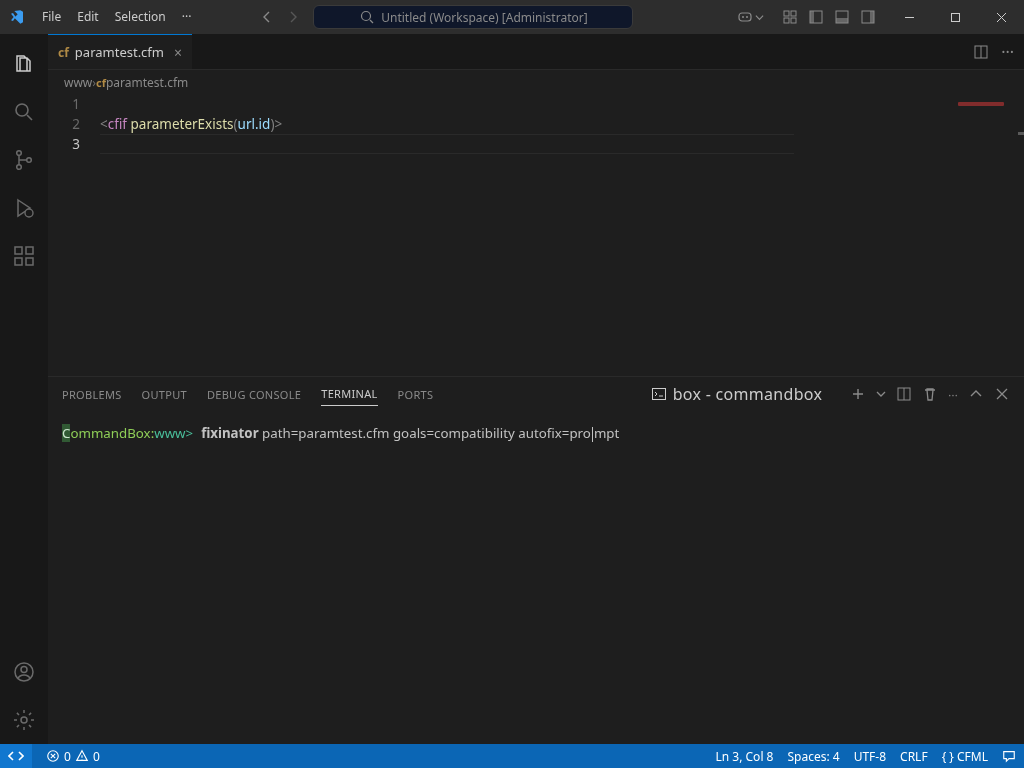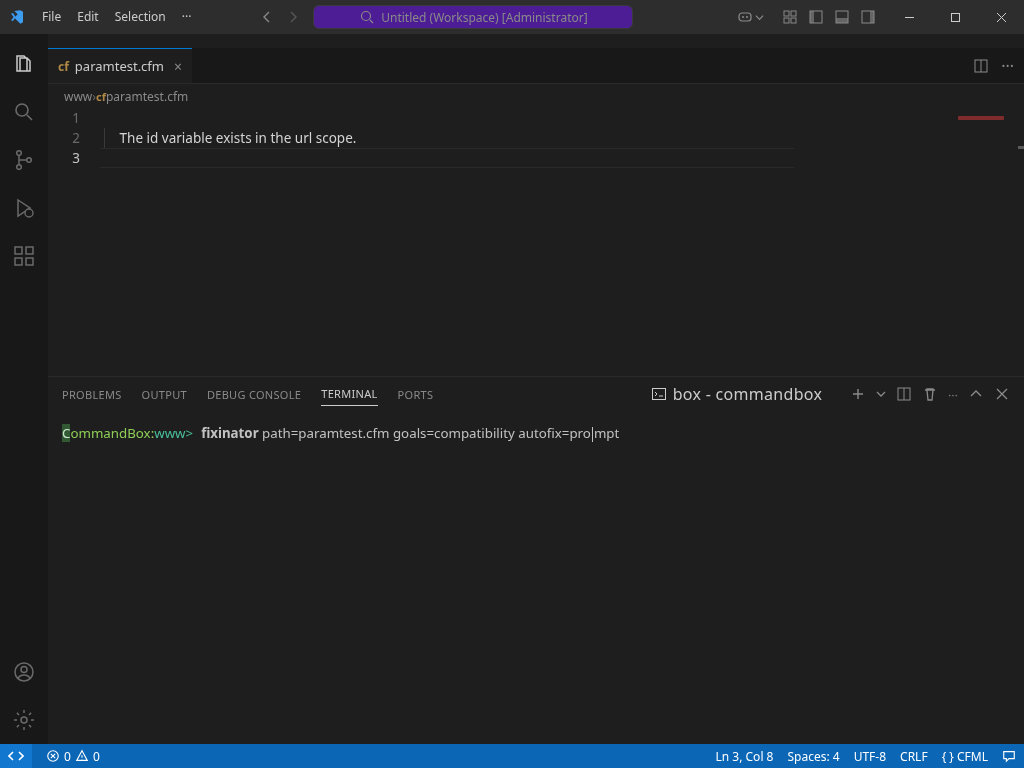--- a/index.html
+++ b/index.html
@@ -26,38 +26,38 @@
   *{box-sizing:border-box;margin:0;padding:0;font-family:"Segoe UI",system-ui,sans-serif;}
   html,body{width:1024px;height:768px;overflow:hidden;background:var(--bg);color:var(--fg);}
   .root{display:flex;flex-direction:column;width:1024px;height:768px;}
 
   
   .titlebar{display:flex;align-items:center;height:34px;background:var(--bg-titlebar);color:var(--fg);font-size:12px;}
   .titlebar .logo{width:34px;display:flex;align-items:center;justify-content:center;}
   .titlebar .menus{display:flex;gap:0;}
   .titlebar .menus .menu{padding:0 8px;line-height:34px;cursor:default;}
   .titlebar .nav{display:flex;gap:10px;margin-left:60px;color:var(--fg-dim);}
-  .titlebar .search{flex:0 0 320px;margin:0 12px;height:24px;border:1px solid #3a3a3a;border-radius:6px;background:#4c1d95;display:flex;align-items:center;justify-content:center;gap:6px;color:var(--fg-dim);font-size:12px;}
+  .titlebar .search{flex:0 0 320px;margin:0 12px;height:24px;border:1px solid #3a3a3a;border-radius:6px;background:#0f172a;display:flex;align-items:center;justify-content:center;gap:6px;color:var(--fg-dim);font-size:12px;}
   .titlebar .spacer{flex:1;}
   .titlebar .layout-icons{display:flex;gap:10px;margin-right:10px;color:var(--fg-dim);}
   .titlebar .win-controls{display:flex;}
   .titlebar .win-controls .wc{width:46px;height:34px;display:flex;align-items:center;justify-content:center;color:var(--fg);}
   .titlebar .copilot{margin-right:18px;color:var(--fg-dim);display:flex;align-items:center;gap:2px;}
 
   
   .body{flex:1;display:flex;min-height:0;}
 
   
   .activity{width:48px;background:var(--bg-activity);display:flex;flex-direction:column;align-items:center;padding-top:6px;}
   .activity .act{width:48px;height:48px;display:flex;align-items:center;justify-content:center;color:var(--fg-faint);}
   .activity .act.active{color:var(--fg);}
   .activity .grow{flex:1;}
 
   
-  .main{flex:1;display:flex;flex-direction:column;min-width:0;margin-top:14px;}
+  .main{flex:1;display:flex;flex-direction:column;min-width:0;}
 
   
   .tabbar{display:flex;height:36px;background:var(--bg-tab-bar);align-items:stretch;border-bottom:1px solid var(--border);}
   .tab{display:flex;align-items:center;gap:6px;padding:0 10px;background:var(--bg-tab-active);border-top:1px solid var(--accent);font-size:13px;}
   .tab .tab-icon{color:#b08a45;font-size:12px;font-weight:700;}
   .tab .close{color:var(--fg-dim);font-size:14px;margin-left:4px;}
   .tabbar .tab-spacer{flex:1;}
   .tabbar .tab-actions{display:flex;align-items:center;gap:12px;padding:0 10px;color:var(--fg-dim);}
 
   
@@ -274,21 +274,21 @@
         <span>paramtest.cfm</span>
       </div>
 
       <div class="editor">
         <div class="gutter">
           <div>1</div>
           <div>2</div>
           <div style="color:#c6c6c6">3</div>
         </div>
         <div class="code">
-<div style="padding-left:1ch;border-left:1px solid #3a3a3a;margin-left:0.5ch;">  The id variable exists in the url scope.</div>
+<div><span class="s-tag">&lt;</span><span class="s-kw">cfif</span> <span class="s-fn">parameterExists</span><span class="s-tag">(</span><span class="s-var">url.id</span><span class="s-tag">)&gt;</span></div>
           <div class="current-line"></div>
         </div>
         <div class="minimap">
           <div class="mm-blob"></div>
           <div class="mm-line"></div>
         </div>
       </div>
 
       <div class="panel">
         <div class="panel-tabs">

